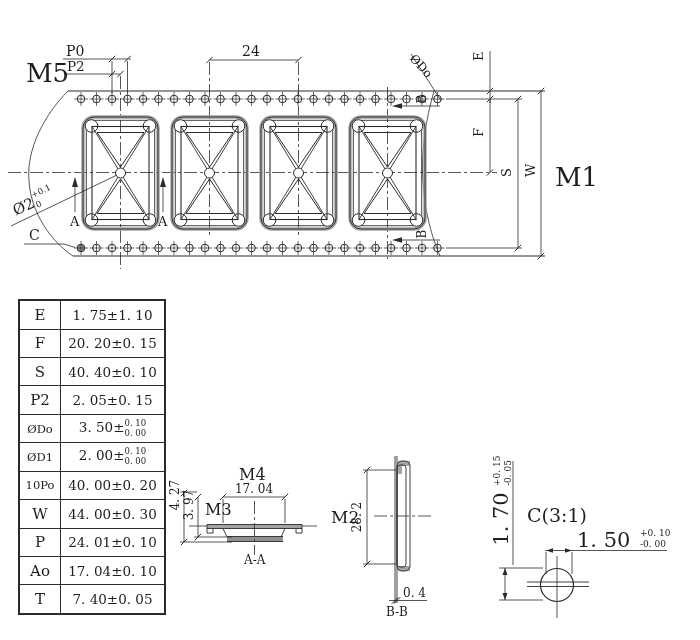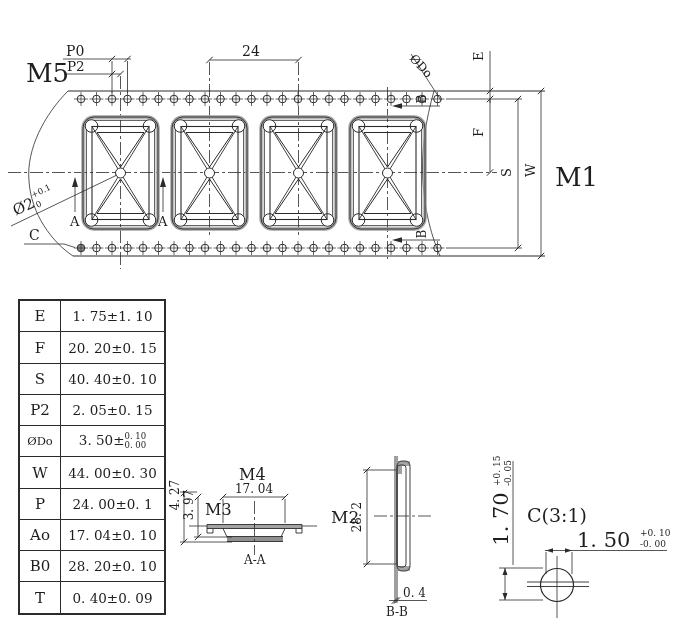--- a/index.html
+++ b/index.html
@@ -342,35 +342,42 @@
           <td>2. 05±0. 15</td>
         </tr>
     <tr>
           <td class="p sm">ØDo</td>
           <td><span>3. 50±</span><span class="stack">
               <span>0. 10</span>
               <span>0. 00</span>
             </span></td>
         </tr>
     <tr>
+          <td class="p sm">ØD1</td>
+          <td><span>2. 00±</span><span class="stack">
+              <span>0. 10</span>
+              <span>0. 00</span>
+            </span></td>
+        </tr>
+    <tr>
+          <td class="p sm">10Po</td>
+          <td>40. 00±0. 20</td>
+        </tr>
+    <tr>
           <td class="p">W</td>
           <td>44. 00±0. 30</td>
         </tr>
     <tr>
           <td class="p">P</td>
-          <td>24. 00±0. 1</td>
+          <td>24. 01±0. 10</td>
         </tr>
     <tr>
           <td class="p">Ao</td>
           <td>17. 04±0. 10</td>
         </tr>
     <tr>
-          <td class="p">B0</td>
-          <td>28. 20±0. 10</td>
-        </tr>
-    <tr>
           <td class="p">T</td>
-          <td>0. 40±0. 09</td>
+          <td>7. 40±0. 05</td>
         </tr>
   </tbody>
 </table>
 
 </div>
 
 </body></html>

